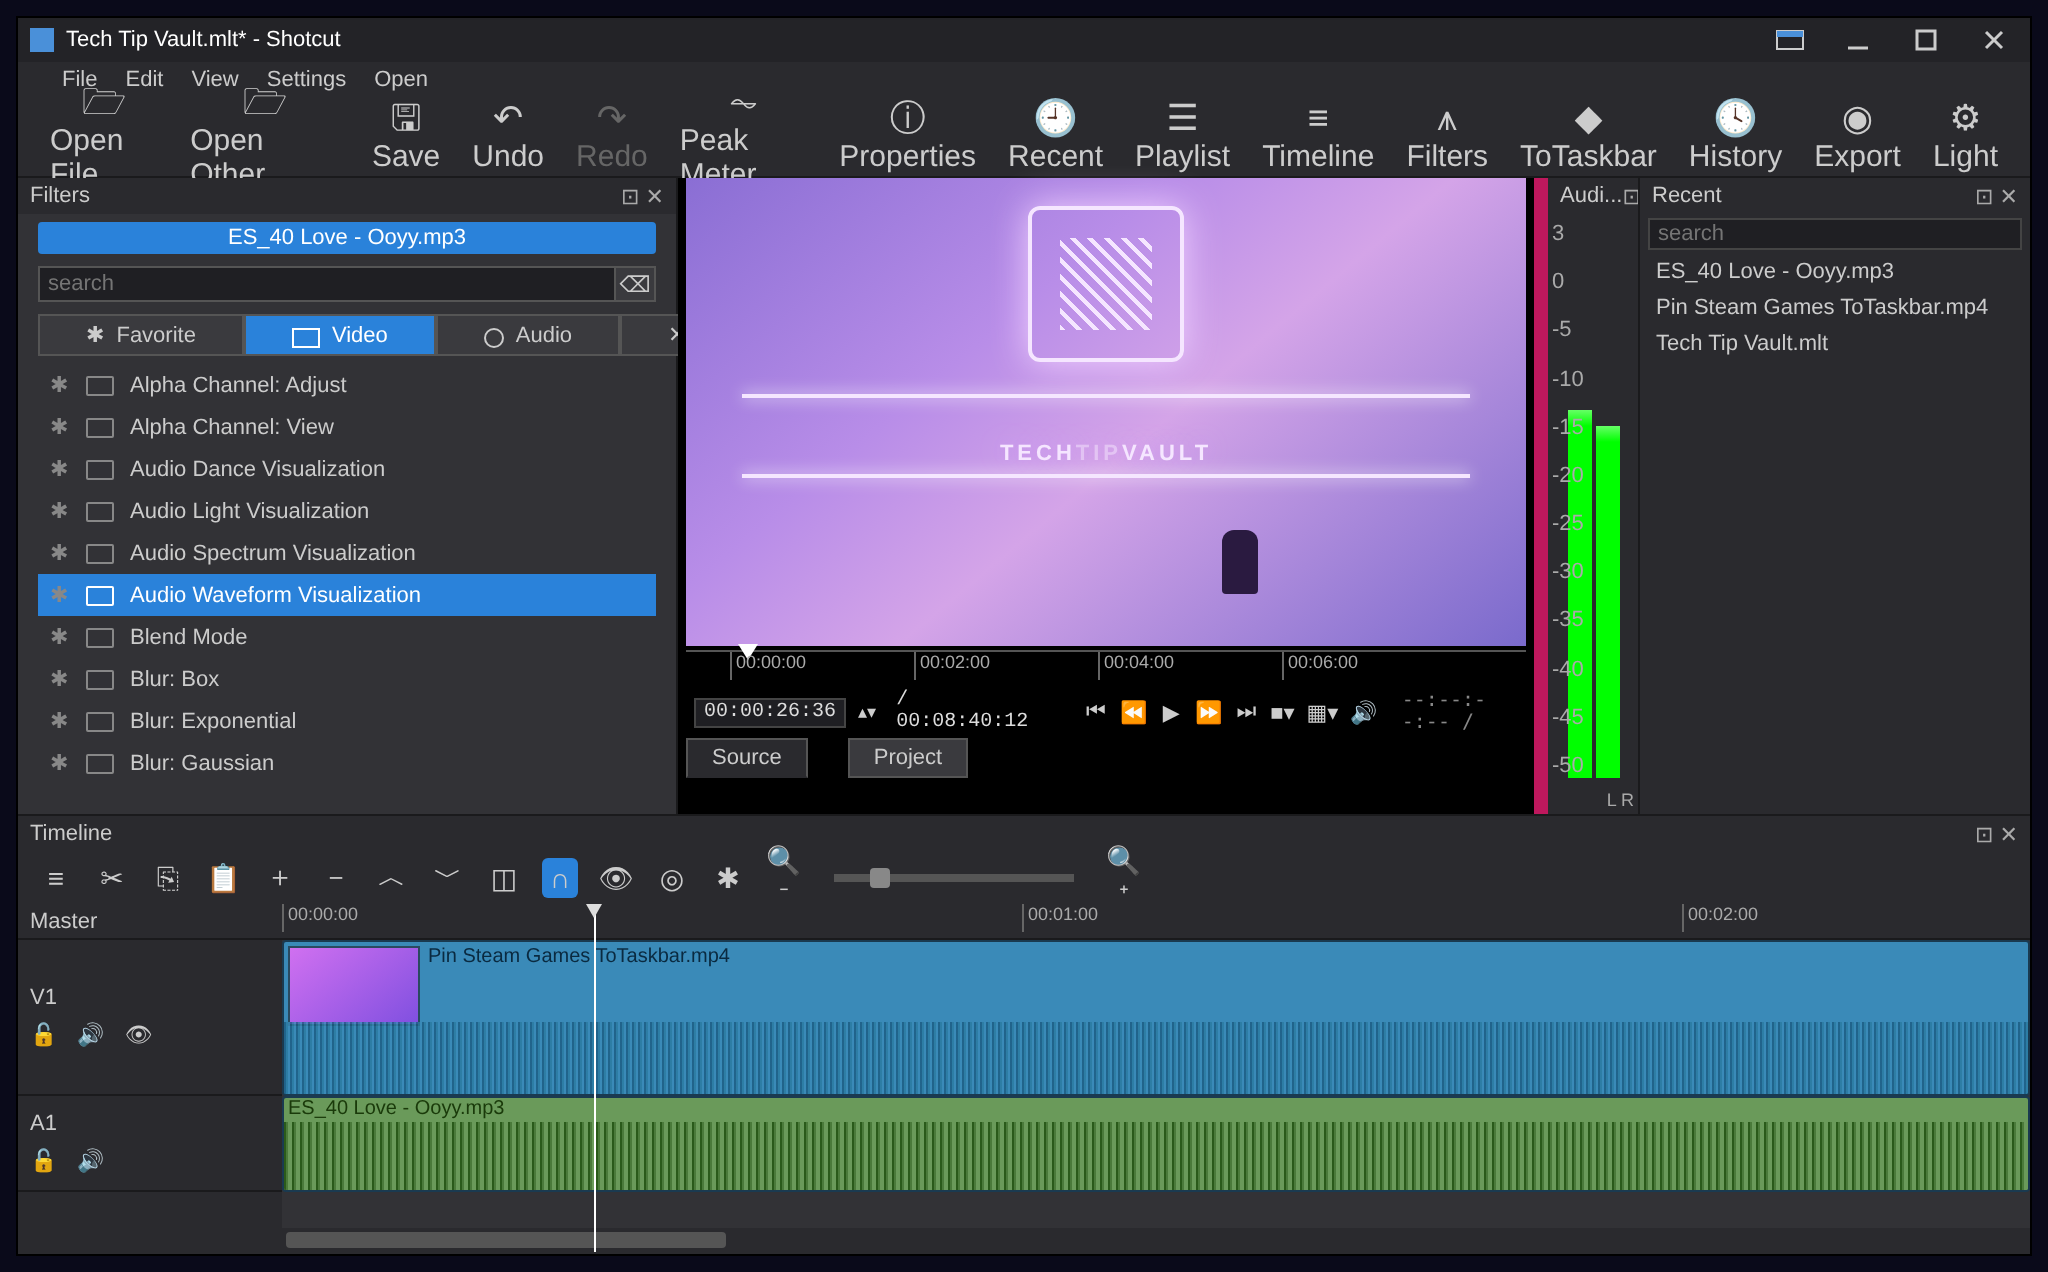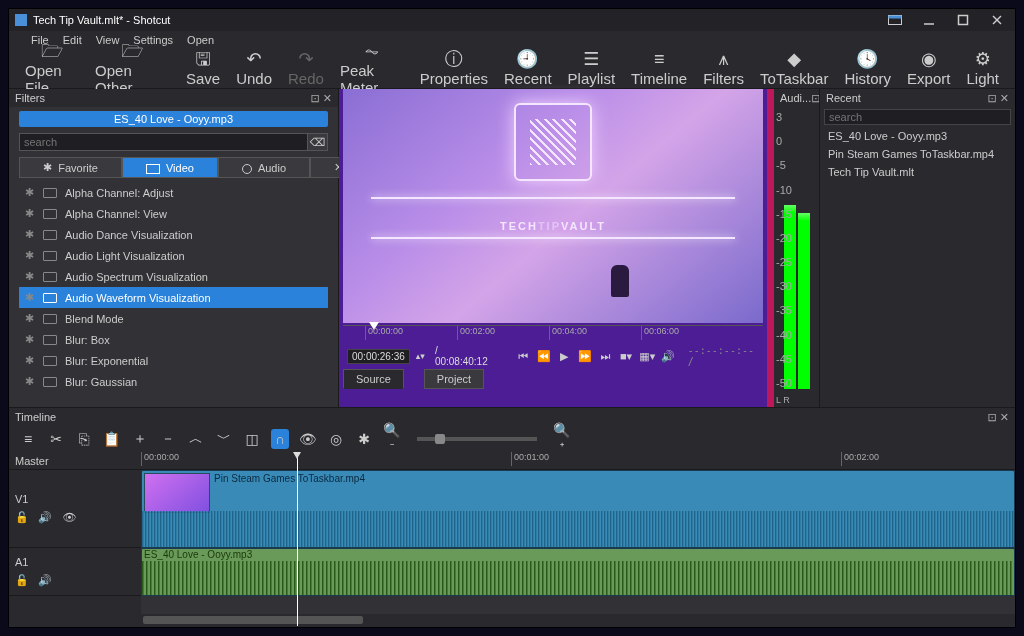--- a/index.html
+++ b/index.html
@@ -31,45 +31,45 @@
 .tab.sel { background: #2a82da; color: #fff; }
 .tab .ti { width: 14px; height: 10px; border: 1px solid currentColor; }
 .tab .star::before { content: "✱"; }
 .tab .circ { width: 10px; height: 10px; border: 1px solid currentColor; border-radius: 50%; }
 .flist { flex: 1; overflow: hidden; margin: 0 10px 6px; }
 .frow { display: flex; align-items: center; padding: 4px 6px; gap: 8px; cursor: pointer; }
 .frow.sel { background: #2a82da; color: #fff; }
 .frow .star { color: #888; width: 10px; }
 .frow .mon { width: 14px; height: 10px; border: 1px solid #888; border-radius: 1px; }
 .frow.sel .mon { border-color: #fff; }
-.preview { flex: 1; background: #4c1d95; display: flex; flex-direction: column; }
+.preview { flex: 1; background: #000000; display: flex; flex-direction: column; }
 .vid { margin: 0 4px; height: 234px; background: linear-gradient(140deg, #8a6ed4 0%, #b88de8 35%, #d4a4e8 55%, #7a6acc 100%); position: relative; display: flex; align-items: center; justify-content: center; }
 .vid .logo { width: 78px; height: 78px; border: 2px solid #f5e6ff; display: flex; align-items: center; justify-content: center; border-radius: 6px; position: absolute; top: 14px; box-shadow: 0 0 18px #f0d0ff; }
 .vid .logo::after { content: ""; width: 46px; height: 46px; background: repeating-linear-gradient(45deg, #f5e6ff 0 2px, transparent 2px 6px); }
 .vid .hr { position: absolute; left: 28px; right: 28px; height: 2px; background: #f5e6ff; box-shadow: 0 0 8px #fff; }
 .vid .hr.top { top: 108px; }
 .vid .hr.bot { top: 148px; }
 .vid .txt { position: absolute; top: 112px; font-size: 32px; letter-spacing: 2px; color: #f5e6ff; font-weight: 600; text-shadow: 0 0 12px #d0a0ff; }
 .vid .txt .mid-l { opacity: 0.5; }
 .vid .fig { position: absolute; bottom: 26px; left: 268px; width: 18px; height: 32px; background: #2a1a40; border-radius: 6px 6px 2px 2px; }
 .ruler { margin: 2px 4px; height: 18px; display: flex; position: relative; border-top: 1px solid #555; }
 .ruler .tick { position: absolute; top: 0; font-size: 9px; color: #aaa; border-left: 1px solid #666; padding-left: 2px; height: 14px; }
 .ruler .play { position: absolute; top: -4px; left: 26px; width: 0; height: 0; border-left: 5px solid transparent; border-right: 5px solid transparent; border-top: 8px solid #fff; }
 .transport { height: 22px; margin: 0 4px; display: flex; align-items: center; gap: 6px; padding: 0 4px; }
-.tc { background: #1f1f23; padding: 1px 4px; color: #ddd; font-family: Liberation Sans, sans-serif; font-size: 10px; border: 1px solid #444; }
+.tc { background: #1f1f23; padding: 1px 4px; color: #ddd; font-family: Liberation Mono, monospace; font-size: 10px; border: 1px solid #444; }
 .transport .btn { width: 16px; text-align: center; cursor: pointer; color: #ccc; }
 .srcproj { margin: 2px 4px; display: flex; gap: 20px; }
 .srcproj .sp { padding: 3px 12px; background: #3a3a3e; border: 1px solid #555; cursor: pointer; }
 .srcproj .sp.active { background: #2a2a2e; border-bottom-color: #2a2a2e; }
 .meters { width: 52px; background: #2a2a2e; border-left: 7px solid #be185d; display: flex; flex-direction: column; }
 .meter-body { flex: 1; position: relative; display: flex; align-items: flex-end; justify-content: center; gap: 2px; padding-bottom: 4px; }
 .meter-body .bar { width: 12px; height: 200px; background: linear-gradient(to top, #0f0 0%, #0f0 88%, #6f6 92%, transparent 92%); }
 .meter-body .bar.r { height: 200px; background: linear-gradient(to top, #0f0 0%, #0f0 84%, #6f6 88%, transparent 88%); }
 .meter-body .scale { position: absolute; left: 2px; top: 4px; bottom: 4px; display: flex; flex-direction: column; justify-content: space-between; font-size: 9px; color: #aaa; }
-.lr { text-align: left; font-size: 9px; padding: 2px; color: #aaa; }
+.lr { text-align: right; font-size: 9px; padding: 2px; color: #aaa; }
 .recent { width: 196px; background: #2a2a2e; border-left: 1px solid #1a1a1c; display: flex; flex-direction: column; }
 .recent input { margin: 2px 4px; background: #1f1f23; border: 1px solid #444; color: #ccc; padding: 1px 4px; outline: none; }
 .recent .ritem { padding: 3px 8px; cursor: pointer; white-space: nowrap; overflow: hidden; text-overflow: ellipsis; }
 .timeline { background: #2a2a2e; border-top: 1px solid #1a1a1c; }
 .tl-tools { height: 26px; display: flex; align-items: center; gap: 10px; padding: 0 10px; }
 .tl-tools .t { width: 18px; text-align: center; cursor: pointer; color: #ccc; font-size: 14px; }
 .tl-tools .t.active { background: #2a82da; border-radius: 3px; padding: 2px; }
 .tl-tools .slider { width: 120px; height: 4px; background: #555; position: relative; margin: 0 6px; }
 .tl-tools .slider::after { content: ""; position: absolute; left: 18px; top: -3px; width: 10px; height: 10px; background: #888; border-radius: 2px; }
 .tl-body { display: flex; height: 174px; }

